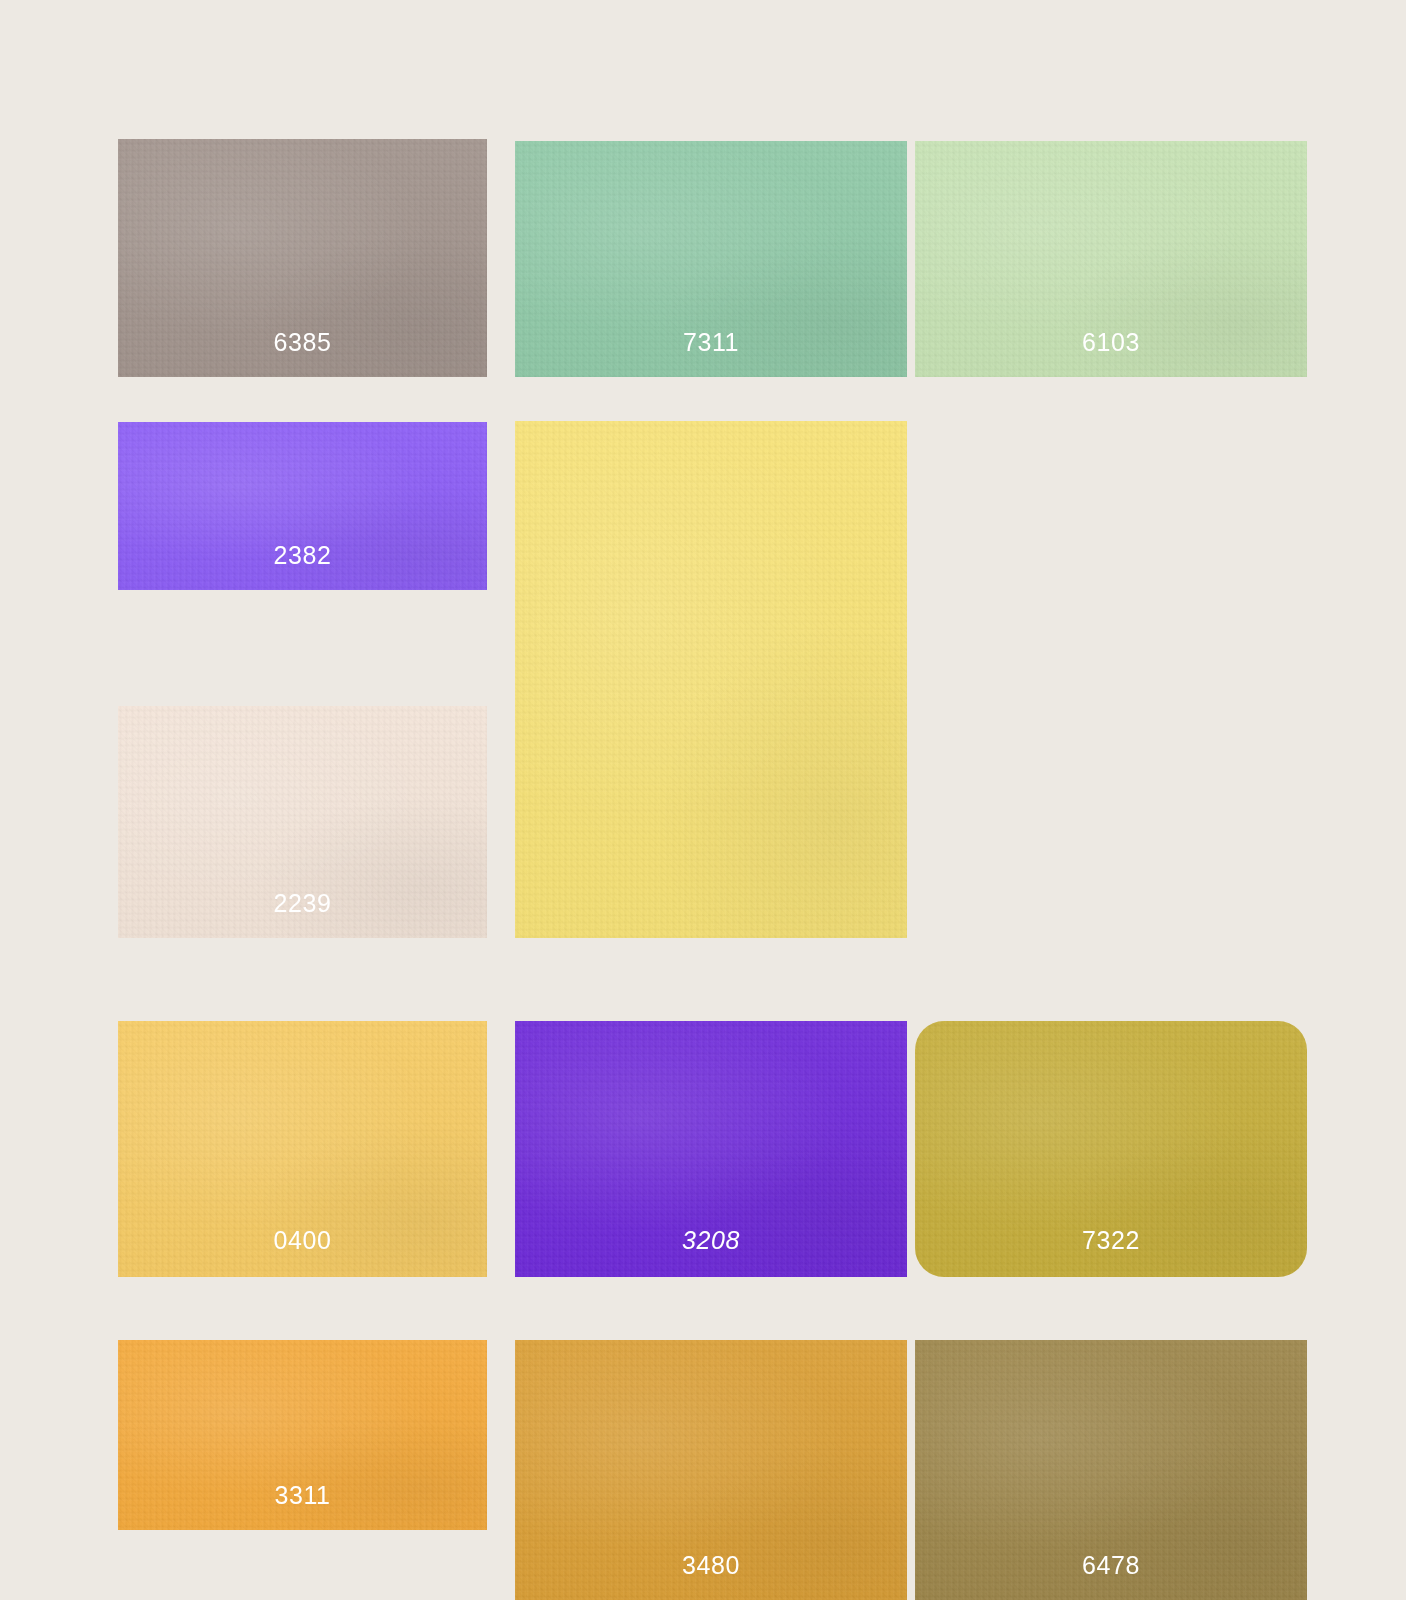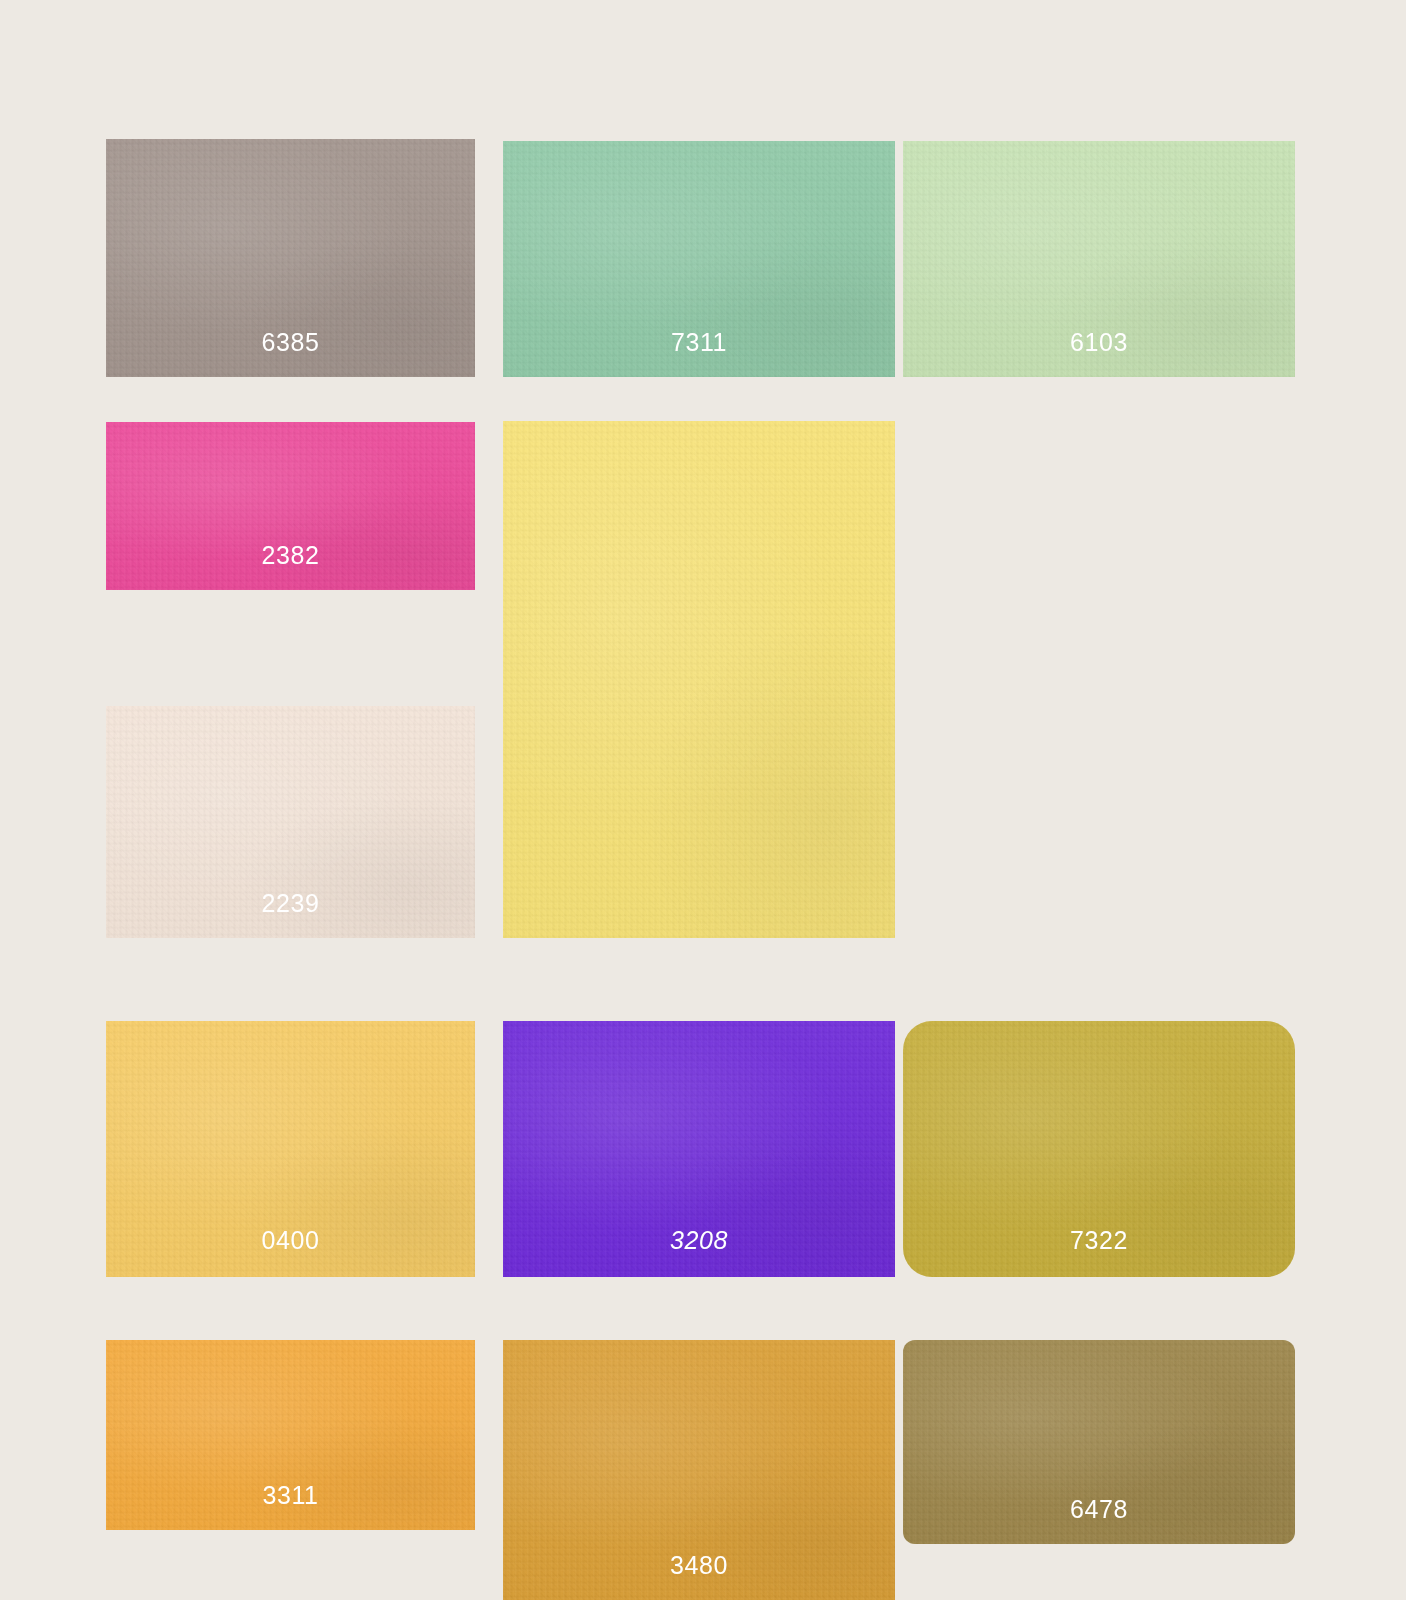--- a/index.html
+++ b/index.html
@@ -20,20 +20,21 @@
     left: 0;
     top: 0;
     width: 1406px;
     height: 1600px;
   }
 
   .swatch {
     position: absolute;
     box-sizing: border-box;
     overflow: hidden;
+    margin-left: 12px;
   }
 
   
   .swatch .texture {
     position: absolute;
     left: 0; top: 0; right: 0; bottom: 0;
     pointer-events: none;
     opacity: 0.55;
     background-image:
       repeating-linear-gradient(90deg,
@@ -96,21 +97,21 @@
     <div class="swatch" style="left: 503px; top: 141px; width: 392px; height: 236px; background: rgb(143, 201, 167);">
       <div class="sheen"></div>
       <div class="texture"></div>
       <div class="swatch-label" style="bottom: 22px; color: rgb(255, 255, 255);">7311</div>
     </div>
     <div class="swatch" style="left: 903px; top: 141px; width: 392px; height: 236px; background: rgb(198, 226, 179);">
       <div class="sheen"></div>
       <div class="texture"></div>
       <div class="swatch-label" style="bottom: 22px; color: rgb(255, 255, 255);">6103</div>
     </div>
-    <div class="swatch" style="left: 106px; top: 422px; width: 369px; height: 168px; background: #ec4899;">
+    <div class="swatch" style="left: 106px; top: 422px; width: 369px; height: 168px; background: #8b5cf6;">
       <div class="sheen"></div>
       <div class="texture"></div>
       <div class="swatch-label" style="bottom: 22px; color: rgb(255, 255, 255);">2382</div>
     </div>
     <div class="swatch" style="left: 503px; top: 421px; width: 392px; height: 517px; background: rgb(247, 226, 118);">
       <div class="sheen"></div>
       <div class="texture"></div>
     </div>
     <div class="swatch" style="left: 106px; top: 706px; width: 369px; height: 232px; background: rgb(243, 228, 216);">
       <div class="sheen"></div>
@@ -135,18 +136,18 @@
     <div class="swatch" style="left: 106px; top: 1340px; width: 369px; height: 190px; background: rgb(244, 169, 58);">
       <div class="sheen"></div>
       <div class="texture"></div>
       <div class="swatch-label" style="bottom: 22px; color: rgb(255, 255, 255);">3311</div>
     </div>
     <div class="swatch" style="left: 503px; top: 1340px; width: 392px; height: 260px; background: rgb(218, 158, 52);">
       <div class="sheen"></div>
       <div class="texture"></div>
       <div class="swatch-label" style="bottom: 22px; color: rgb(255, 255, 255);">3480</div>
     </div>
-    <div class="swatch" style="left: 903px; top: 1340px; width: 392px; height: 204px; background: rgb(156, 133, 73); border-radius: 12px;">
+    <div class="swatch" style="left: 903px; top: 1340px; width: 392px; height: 260px; background: rgb(156, 133, 73);">
       <div class="sheen"></div>
       <div class="texture"></div>
       <div class="swatch-label" style="bottom: 22px; color: rgb(255, 255, 255);">6478</div>
     </div>
   </div>
 
 </body></html>

